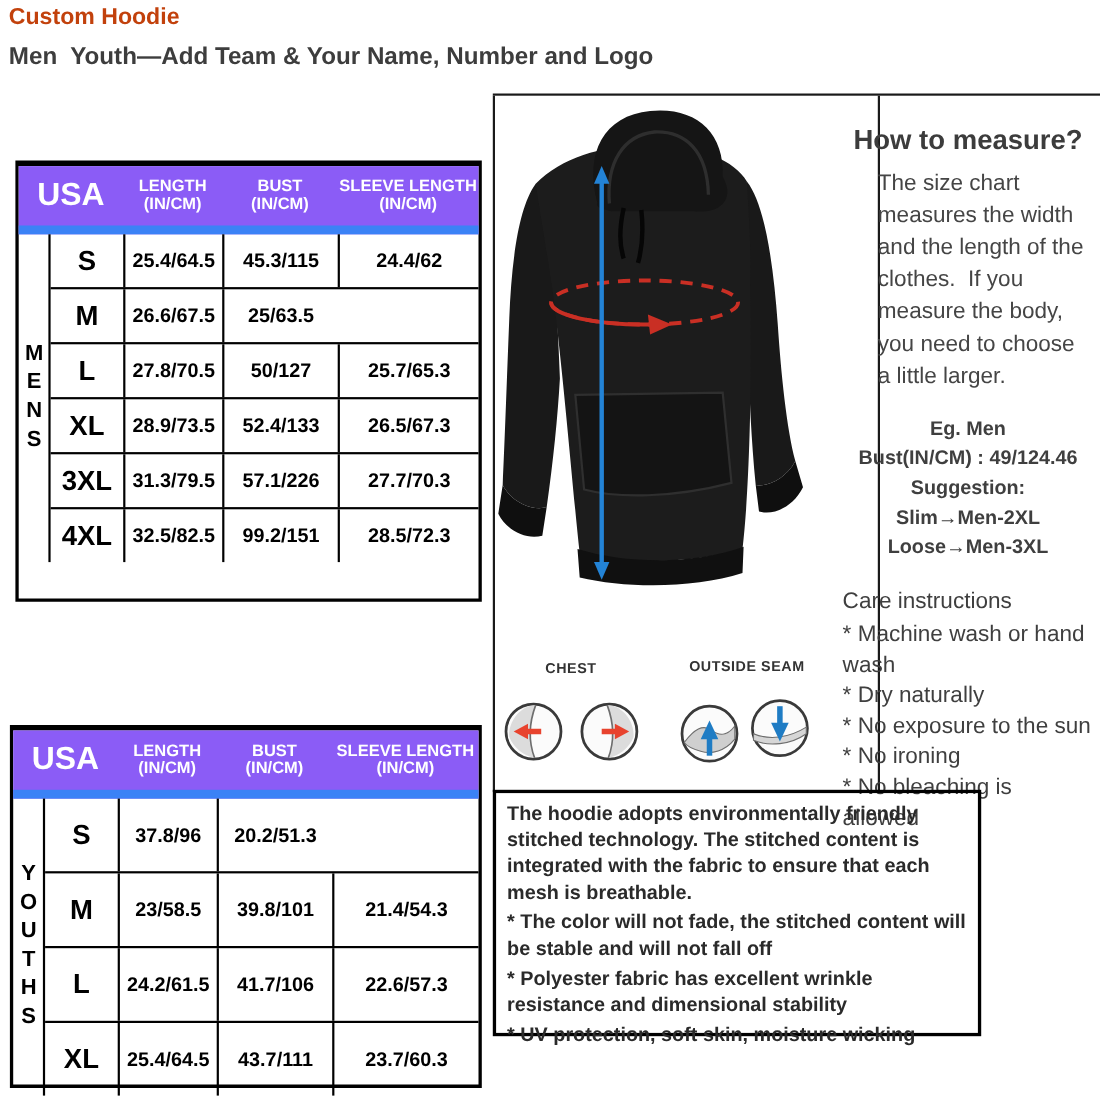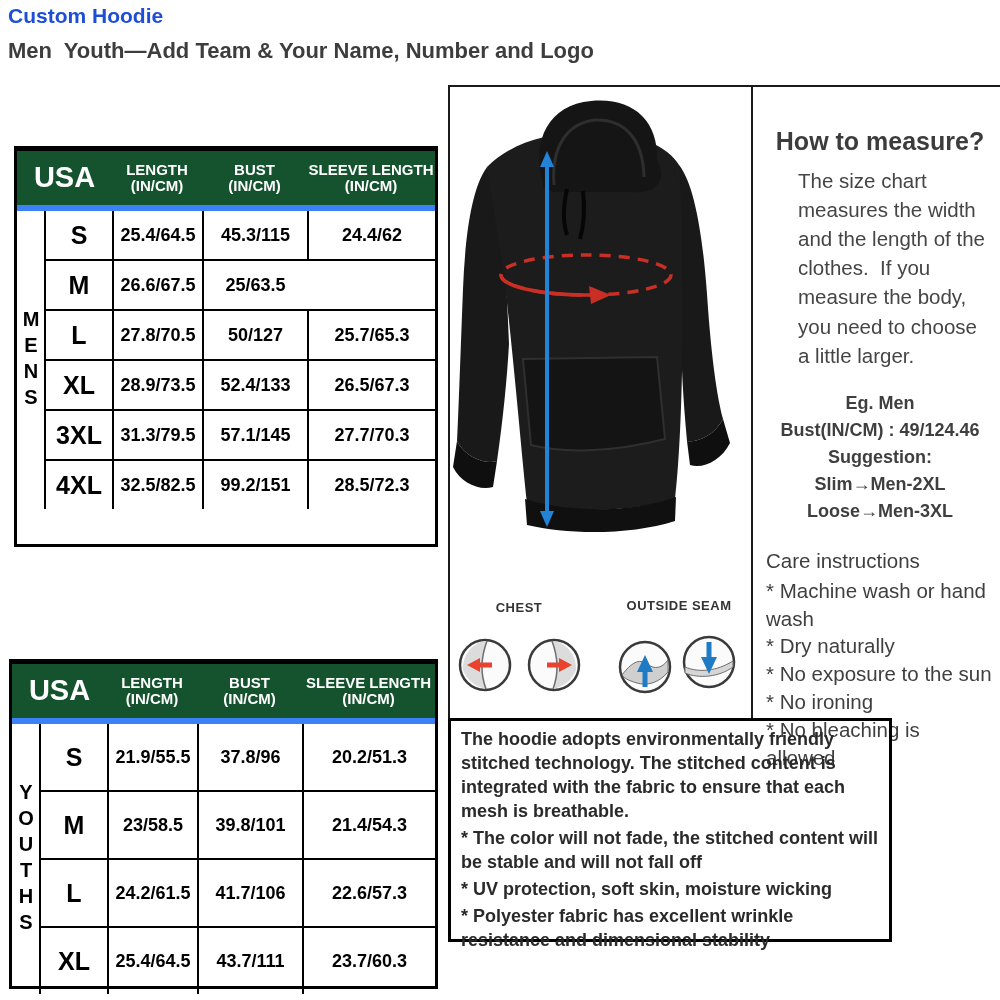--- a/index.html
+++ b/index.html
@@ -1,48 +1,48 @@
 <!DOCTYPE html>
 <html><head>
 <meta charset="utf-8">
 <style>
   html,body{margin:0;padding:0;background:#fff;}
   body{width:1000px;height:1000px;position:relative;overflow:hidden;
        font-family:"Liberation Sans",sans-serif;color:#222;}
 
   
-  .page-title{position:absolute;left:8px;top:4px;font-size:21px;font-weight:bold;color:#1d4ed8;}
+  .page-title{position:absolute;left:8px;top:4px;font-size:21px;font-weight:bold;color:#c2410c;}
   .page-subtitle{position:absolute;left:8px;top:38px;font-size:22px;font-weight:bold;color:#3d3d3d;white-space:pre-wrap;}
 
   
   .size-table{position:absolute;background:#fff;border:3px solid #000;border-top:5px solid #000;box-sizing:border-box;}
   #mens-table{left:14px;top:146px;width:424px;height:401px;}
   #youths-table{left:9px;top:659px;width:429px;height:330px;}
-  .st-header{display:grid;grid-template-columns:95px 90px 105px 1fr;background:#14532d;color:#fff;height:54px;border-bottom:6px solid #3b82f6;}
+  .st-header{display:grid;grid-template-columns:95px 90px 105px 1fr;background:#8b5cf6;color:#fff;height:54px;border-bottom:8px solid #3b82f6;}
   .st-h{display:flex;flex-direction:column;align-items:center;justify-content:center;line-height:1.1;}
   .st-h .main{font-size:15px;font-weight:bold;text-align:right;}
   .st-h .sub{font-size:15px;font-weight:bold;}
   .st-h.usa{font-size:29px;font-weight:bold;}
   .st-h + .st-h{border-left:0;}
   .st-body{display:flex;}
   .st-side{width:27px;border-right:2px solid #000;display:flex;align-items:center;justify-content:center;}
   .st-side span{writing-mode:vertical-lr;text-orientation:upright;font-size:20px;font-weight:bold;letter-spacing:4px;color:#000;}
   .st-rows{flex:1;}
   .st-row{display:grid;grid-template-columns:66px 90px 105px 1fr;height:48px;}
   #youths-table .st-row{height:66px;}
   .st-row + .st-row{border-top:2px solid #000;}
   .st-row > div{display:flex;align-items:center;justify-content:center;}
   .st-row > div + div{border-left:2px solid #000;}
   .st-size{font-size:25px;font-weight:bold;color:#000;}
   .st-val{font-size:18px;font-weight:bold;color:#000;}
 
   
   .top-section{position:absolute;left:448px;top:85px;width:552px;height:633px;border-top:2px solid #1a1a1a;box-sizing:border-box;}
-  .middle-panel{position:absolute;left:0;top:0;width:305px;height:633px;border-left:2px solid #1a1a1a;border-right:2px solid #1a1a1a;box-sizing:border-box;}
-  .right-panel{position:absolute;left:305px;top:14px;width:247px;height:499px;box-sizing:border-box;padding:20px 6px 0 13px;}
+  .middle-panel{position:absolute;left:0;top:0;width:352px;height:633px;border-left:2px solid #1a1a1a;border-right:2px solid #1a1a1a;box-sizing:border-box;}
+  .right-panel{position:absolute;left:305px;top:0;width:247px;height:499px;box-sizing:border-box;padding:20px 6px 0 13px;}
 
   .htm-heading{font-size:25px;font-weight:bold;color:#3c3c3c;text-align:center;margin:6px 0 10px 0;}
   .htm-body{font-size:20.5px;color:#454545;line-height:1.42;white-space:pre-wrap;margin-left:32px;}
   .eg-block{margin-top:20px;font-size:18px;font-weight:bold;color:#3f3f3f;line-height:1.5;text-align:center;}
   .care-block{margin-top:22px;font-size:20.5px;color:#3f3f3f;line-height:1.36;}
   .care-title{margin-bottom:2px;}
 
   
   .icon-label{position:absolute;font-size:13px;font-weight:bold;color:#333;text-align:center;letter-spacing:.5px;}
   #chest-label{left:24px;top:513px;width:90px;}
@@ -105,21 +105,21 @@
       </div>
       <div class="st-row">
         <div class="st-size">XL</div>
         <div class="st-val">28.9/73.5</div>
         <div class="st-val">52.4/133</div>
         <div class="st-val">26.5/67.3</div>
       </div>
       <div class="st-row">
         <div class="st-size">3XL</div>
         <div class="st-val">31.3/79.5</div>
-        <div class="st-val">57.1/145</div>
+        <div class="st-val">57.1/226</div>
         <div class="st-val">27.7/70.3</div>
       </div>
       <div class="st-row">
         <div class="st-size">4XL</div>
         <div class="st-val">32.5/82.5</div>
         <div class="st-val">99.2/151</div>
         <div class="st-val">28.5/72.3</div>
       </div>
     </div>
   </div>
@@ -141,21 +141,20 @@
       <span class="sub">(IN/CM)</span>
     </div>
   </div>
   <div class="st-body">
     <div class="st-side">
         <span>YOUTHS</span>
       </div>
     <div class="st-rows">
       <div class="st-row">
         <div class="st-size">S</div>
-        <div class="st-val">21.9/55.5</div>
         <div class="st-val">37.8/96</div>
         <div class="st-val">20.2/51.3</div>
       </div>
       <div class="st-row">
         <div class="st-size">M</div>
         <div class="st-val">23/58.5</div>
         <div class="st-val">39.8/101</div>
         <div class="st-val">21.4/54.3</div>
       </div>
       <div class="st-row">
@@ -254,15 +253,15 @@
       <div>* No exposure to the sun</div>
       <div>* No ironing</div>
       <div>* No bleaching is allowed</div>
     </div>
   </div>
 </div>
 
 <div class="bottom-box">
   <div class="note">The hoodie adopts environmentally friendly stitched technology. The stitched content is integrated with the fabric to ensure that each mesh is breathable.</div>
   <div class="note">* The color will not fade, the stitched content will be stable and will not fall off</div>
+  <div class="note">* Polyester fabric has excellent wrinkle resistance and dimensional stability</div>
   <div class="note">* UV protection, soft skin, moisture wicking</div>
-  <div class="note">* Polyester fabric has excellent wrinkle resistance and dimensional stability</div>
 </div>
 
 </body></html>

